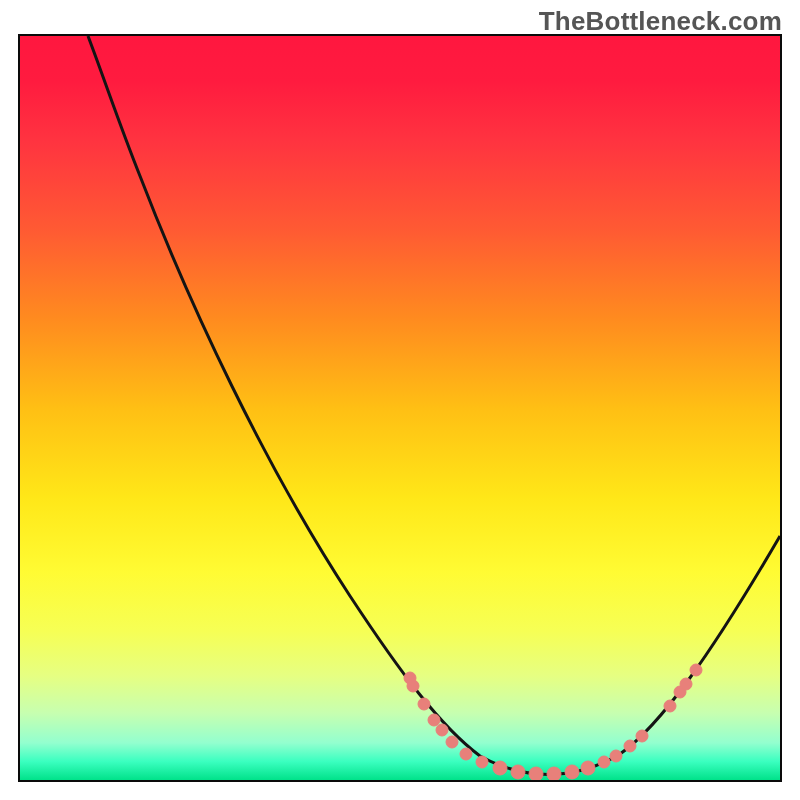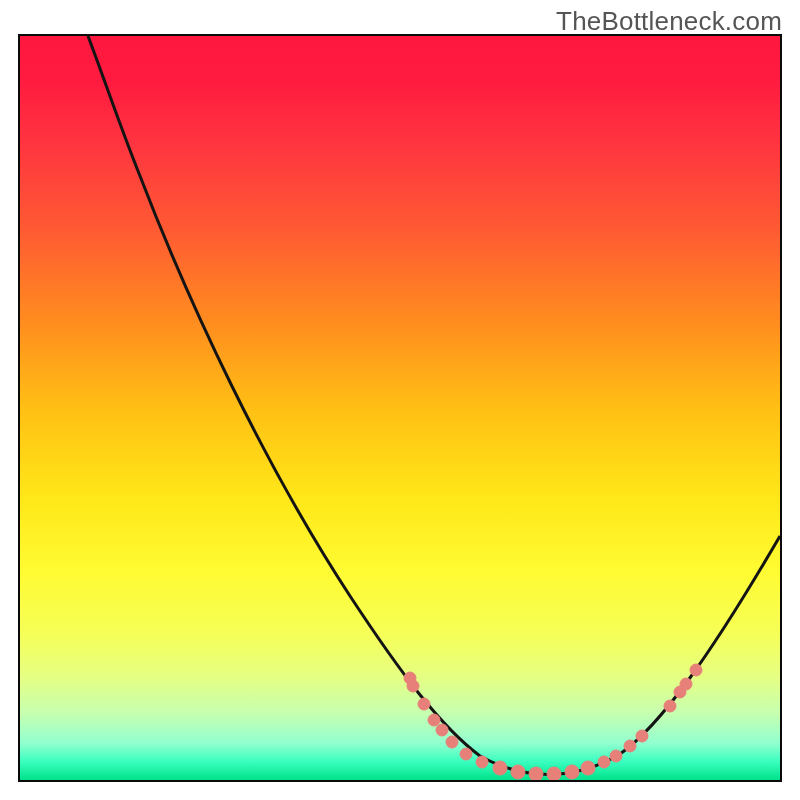--- a/index.html
+++ b/index.html
@@ -15,21 +15,21 @@
     width: 800px;
     height: 800px;
   }
   .watermark {
     position: absolute;
     top: 6px;
     right: 18px;
     font-size: 26px;
     color: #555555;
     letter-spacing: 0.2px;
-    font-weight: 400;
+    font-weight: 700;
   }
   .plot-frame {
     position: absolute;
     left: 18px;
     top: 34px;
     width: 764px;
     height: 748px;
     border: 2px solid #0a0a0a;
     box-sizing: border-box;
     overflow: hidden;

